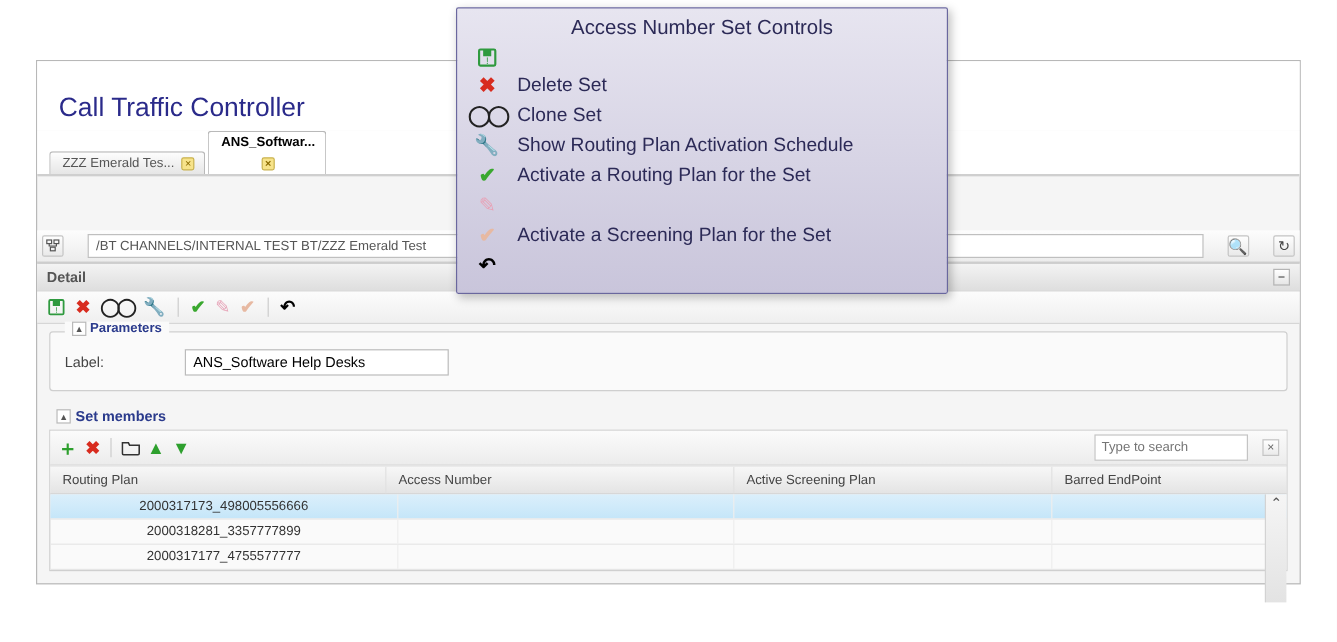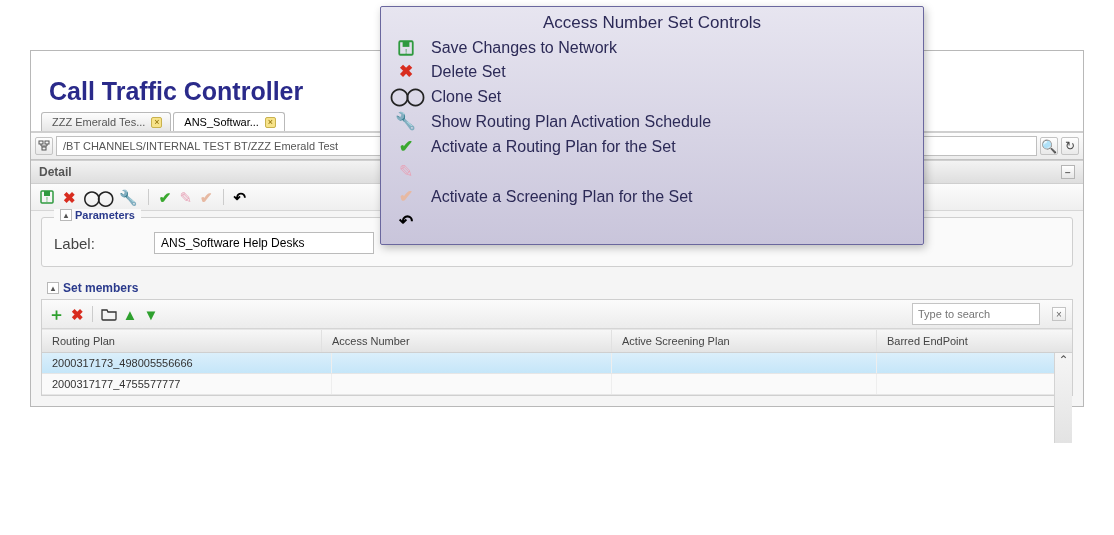--- a/index.html
+++ b/index.html
@@ -14,22 +14,22 @@
     position: relative;
     overflow: hidden;
   }
   .outer-wrap {
     border: 1px solid #b8b8b8;
     margin: 50px 30px 0 30px;
     background: #f5f5f5;
   }
   .app-title {
     color: #2a2a8a;
-    font-size: 25px;
-    font-weight: bold;
+    font-size: 22px;
+    font-weight: normal;
     padding: 26px 0 6px 18px;
     background: #fff;
   }
   .tabs-row {
     display: flex;
     align-items: flex-end;
     gap: 0;
     padding-left: 10px;
     background: #fff;
     border-bottom: 2px solid #cfcfcf;
@@ -44,40 +44,42 @@
     align-items: center;
     gap: 6px;
     margin-right: 2px;
     background: linear-gradient(#fdfdfd,#e6e6e6);
     border-radius: 3px 3px 0 0;
     max-width: 135px;
   }
   .tab.active {
     background: #fff;
     color: #000;
-    font-weight: normal;
+    font-weight: bold;
+    flex-direction: column;
   }
   .tab-label { white-space: nowrap; overflow: hidden; text-overflow: ellipsis; max-width: 95px; text-align: right;}
   .tab-close {
     width: 11px; height: 11px;
     background: #f7e38a;
     border: 1px solid #c9b24e;
     color: #8a6a00;
     font-size: 9px;
     line-height: 9px;
     text-align: center;
     border-radius: 2px;
   }
   .breadcrumb-row {
     display: flex;
     align-items: center;
     border-bottom: 1px solid #c3c3c3;
     background: linear-gradient(#fdfdfd,#ececec);
     padding: 3px 4px;
-    gap: 3px;
+    gap: 20px;
+    margin-top: 45px;
   }
   .icon-btn {
     width: 18px; height: 18px;
     border: 1px solid #c4c4c4;
     border-radius: 2px;
     background: linear-gradient(#fefefe,#e9e9e9);
     display: inline-flex;
     align-items: center;
     justify-content: center;
     font-size: 12px;
@@ -148,21 +150,21 @@
     gap: 3px;
   }
   .legend-toggle {
     width: 12px; height: 12px;
     border: 1px solid #b8b8b8;
     display: inline-flex; align-items:center; justify-content:center;
     font-size: 8px; color:#555;
     background:#fff;
   }
   .param-row { display:flex; align-items:center; gap: 30px; margin-top: 4px;}
-  .param-label { font-size: 15px; color:#444; width: 70px;}
+  .param-label { font-size: 12px; color:#444; width: 70px;}
   .param-input {
     border: 1px solid #bbb;
     background: #fff;
     height: 22px;
     width: 220px;
     font-size: 12px;
     padding: 0 6px;
     color: #000;
   }
   .members-toggle {
@@ -224,20 +226,21 @@
     padding: 5px 10px;
     border-right: 1px solid #e1e1e1;
     overflow:hidden; white-space:nowrap; text-overflow:ellipsis;
   }
   .c-access { width: 290px; }
   .c-routing { width: 280px; }
   .c-screen { width: 265px; }
   .c-barred { flex:1; border-right:none;}
   .grid-body {
     position:relative;
+    text-align:center;
   }
   .grow {
     display:flex;
     font-size: 11px;
     color:#333;
     border-bottom: 1px solid #e6e6e6;
   }
   .grow .gcell {
     padding: 4px 10px;
     border-right: 1px solid #eee;
@@ -254,21 +257,21 @@
     border-left:1px solid #d3d3d3;
     height:90px;
     display:flex; align-items:flex-start; justify-content:center;
     font-size:12px; color:#555;
   }
   
   .popup {
     position:absolute;
     left: 380px;
     top: 6px;
-    width: 544px;
+    width: 410px;
     background: linear-gradient(#e7e5f0,#c9c5db);
     border: 1px solid #6a679e;
     border-radius: 2px;
     box-shadow: 2px 3px 8px rgba(0,0,0,0.25);
     padding: 6px 14px 10px 14px;
     color: #2c2a57;
   }
   .popup-title {
     text-align:center;
     font-size: 17px;
@@ -411,20 +414,26 @@
     </div>
 
     <div class="grid-body">
       <div class="grow sel">
         <div class="gcell c-access">2000317173_498005556666</div>
         <div class="gcell c-routing"></div>
         <div class="gcell c-screen"></div>
         <div class="gcell c-barred"></div>
       </div>
       <div class="grow">
+        <div class="gcell c-access">2000318281_3357777899</div>
+        <div class="gcell c-routing"></div>
+        <div class="gcell c-screen"></div>
+        <div class="gcell c-barred"></div>
+      </div>
+      <div class="grow">
         <div class="gcell c-access">2000317177_4755577777</div>
         <div class="gcell c-routing"></div>
         <div class="gcell c-screen"></div>
         <div class="gcell c-barred"></div>
       </div>
       <div class="scroll-wedge">⌃</div>
     </div>
   </div>
 </div>
 
@@ -432,21 +441,20 @@
   <div class="popup-title">Access Number Set Controls</div>
   <ul>
     <li>
       <span class="pi i-save">
         <svg width="18" height="18" viewBox="0 0 16 16">
             <rect x="2" y="2" width="12" height="12" rx="1" fill="none" stroke="#2f9a3f" stroke-width="1.6"></rect>
             <rect x="5" y="2" width="6" height="5" fill="#2f9a3f"></rect>
             <text x="8" y="13" text-anchor="middle" font-size="7" fill="#2f9a3f">!</text>
           </svg>
       </span>
-      <span>Save Changes to Network</span>
     </li>
     <li>
       <span class="pi i-delete">✖</span>
       <span>Delete Set</span>
     </li>
     <li>
       <span class="pi i-clone">◯◯</span>
       <span>Clone Set</span>
     </li>
     <li>

